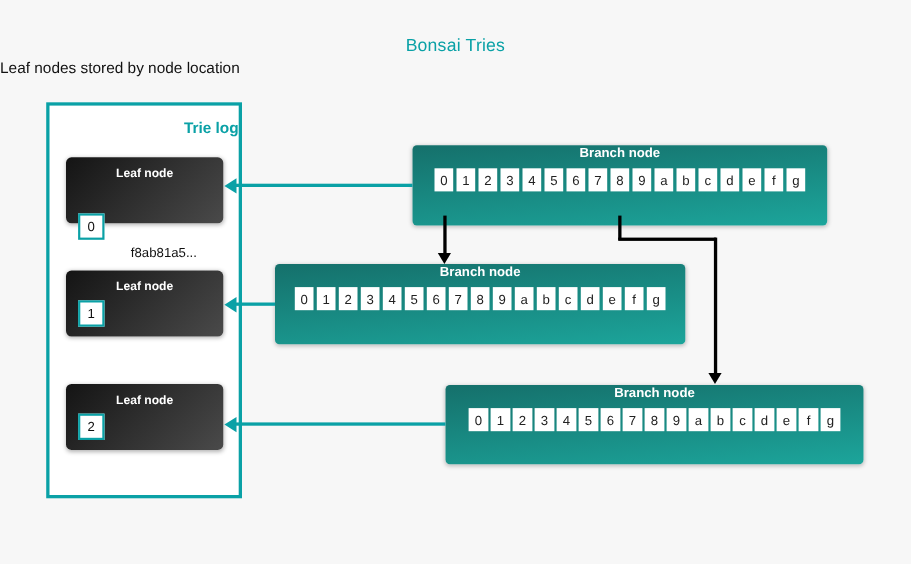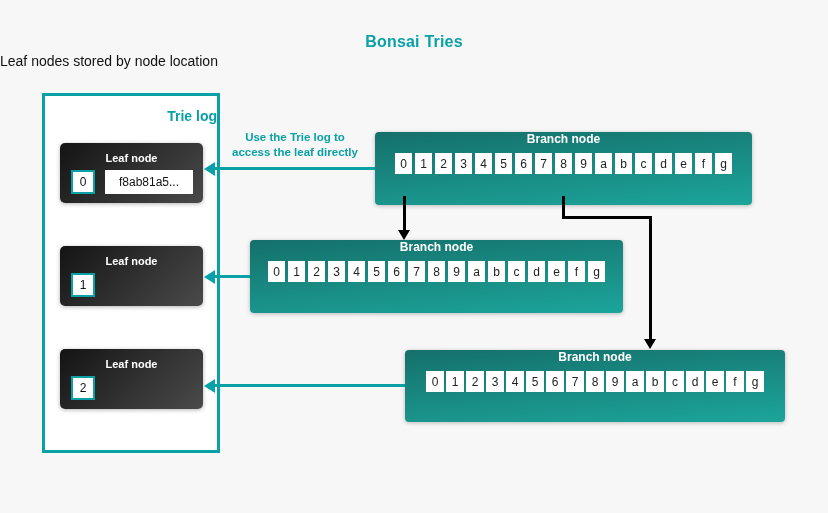--- a/index.html
+++ b/index.html
@@ -9,40 +9,40 @@
     --branch-bottom:#1CA59B;
     --leaf-start:#141414;
     --leaf-end:#4A4A4A;
     --black:#000000;
   }
   *{margin:0;padding:0;box-sizing:border-box;}
   body{background:var(--bg);font-family:"Liberation Sans",sans-serif;}
   .page{position:relative;width:828px;height:513px;background:var(--bg);overflow:hidden;}
 
   .page-title{position:absolute;top:33px;left:0;width:100%;text-align:center;
-    font-size:16px;font-weight:700;color:var(--accent);letter-spacing:.2px;}
+    font-size:16px;font-weight:400;color:var(--accent);letter-spacing:.2px;}
   .page-subtitle{position:absolute;top:53px;left:0;width:100%;text-align:left;
     font-size:14px;font-weight:500;color:#111;}
 
   
   .trie-log{position:absolute;left:42px;top:93px;width:178px;height:360px;
     background:#fff;border:3px solid var(--accent);}
   .trie-log-title{margin-top:12px;text-align:right;font-size:14px;font-weight:700;color:var(--accent);}
 
   
   .leaf{position:absolute;width:143px;height:60px;border-radius:5px;
     background:linear-gradient(135deg,var(--leaf-start),var(--leaf-end));
     box-shadow:0 1px 4px rgba(0,0,0,.3);}
   #leaf0{left:60px;top:143px;} #leaf1{left:60px;top:246px;} #leaf2{left:60px;top:349px;}
   .leaf-label{margin-top:9px;text-align:center;font-size:11px;font-weight:700;color:#fff;}
   .leaf-row{display:flex;align-items:center;gap:10px;padding-left:11px;margin-top:6px;}
   .leaf-index{width:24px;height:24px;background:#fff;border:2px solid var(--accent);
     display:flex;align-items:center;justify-content:center;font-size:12px;color:#111;}
   .leaf-value{width:88px;height:24px;background:#fff;display:flex;align-items:center;
-    justify-content:center;font-size:12px;color:#111;}
+    justify-content:center;font-size:12px;color:#111;margin-top:48px;}
 
   
   .branch{position:absolute;border-radius:4px;
     background:linear-gradient(175deg,var(--branch-top),var(--branch-bottom));
     box-shadow:0 1px 4px rgba(0,0,0,.25);}
   #branch0{left:375px;top:132px;width:377px;height:73px;}
   #branch1{left:250px;top:240px;width:373px;height:73px;}
   #branch2{left:405px;top:350px;width:380px;height:72px;}
   .branch-label{text-align:center;font-size:12px;font-weight:700;color:#fff;}
   .cells{display:flex;justify-content:center;gap:2.5px;margin-top:7px;}
@@ -168,24 +168,20 @@
         <span class="cell">a</span>
         <span class="cell">b</span>
         <span class="cell">c</span>
         <span class="cell">d</span>
         <span class="cell">e</span>
         <span class="cell">f</span>
         <span class="cell">g</span>
       </div>
   </div>
 
-  <div class="annotation">
-    <span>Use the Trie log to</span>
-    <span>access the leaf directly</span>
-  </div>
 
   <div class="t-line" id="tl0"></div>
   <div class="t-head" id="th0"></div>
   <div class="t-line" id="tl1"></div>
   <div class="t-head" id="th1"></div>
   <div class="t-line" id="tl2"></div>
   <div class="t-head" id="th2"></div>
 
   <div class="b-line" id="bl0"></div>
   <div class="b-head" id="bh0"></div>

